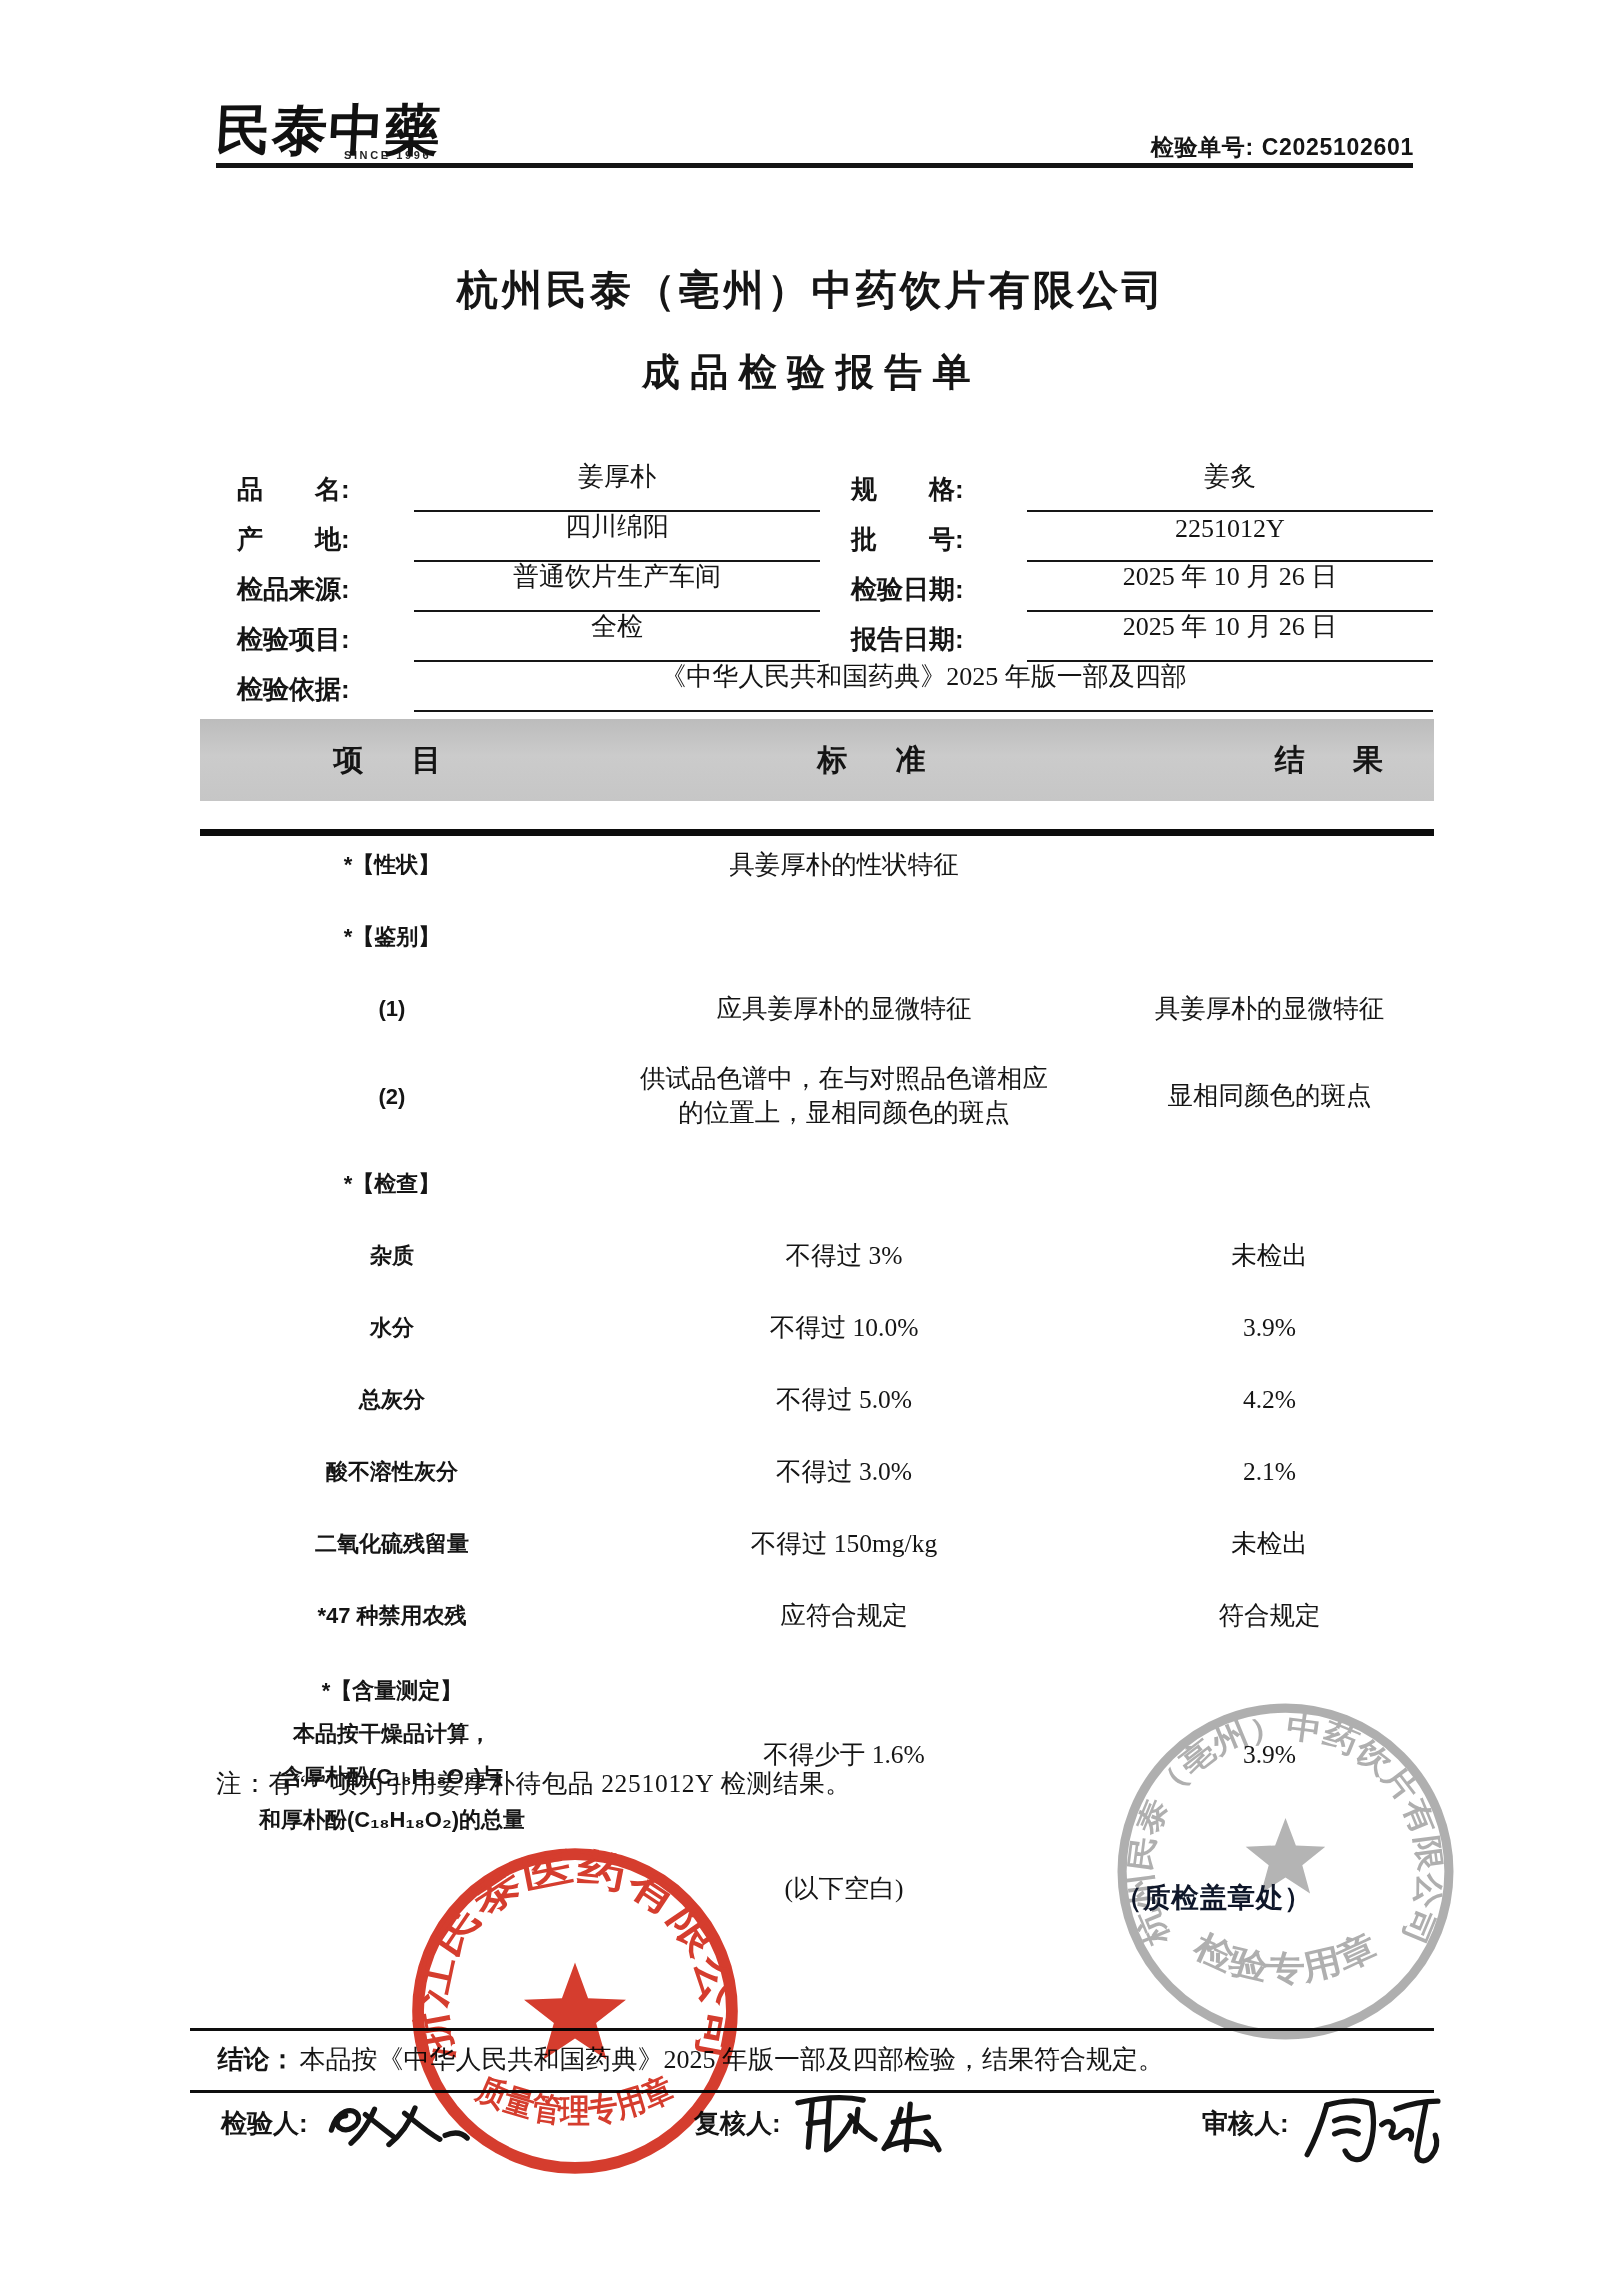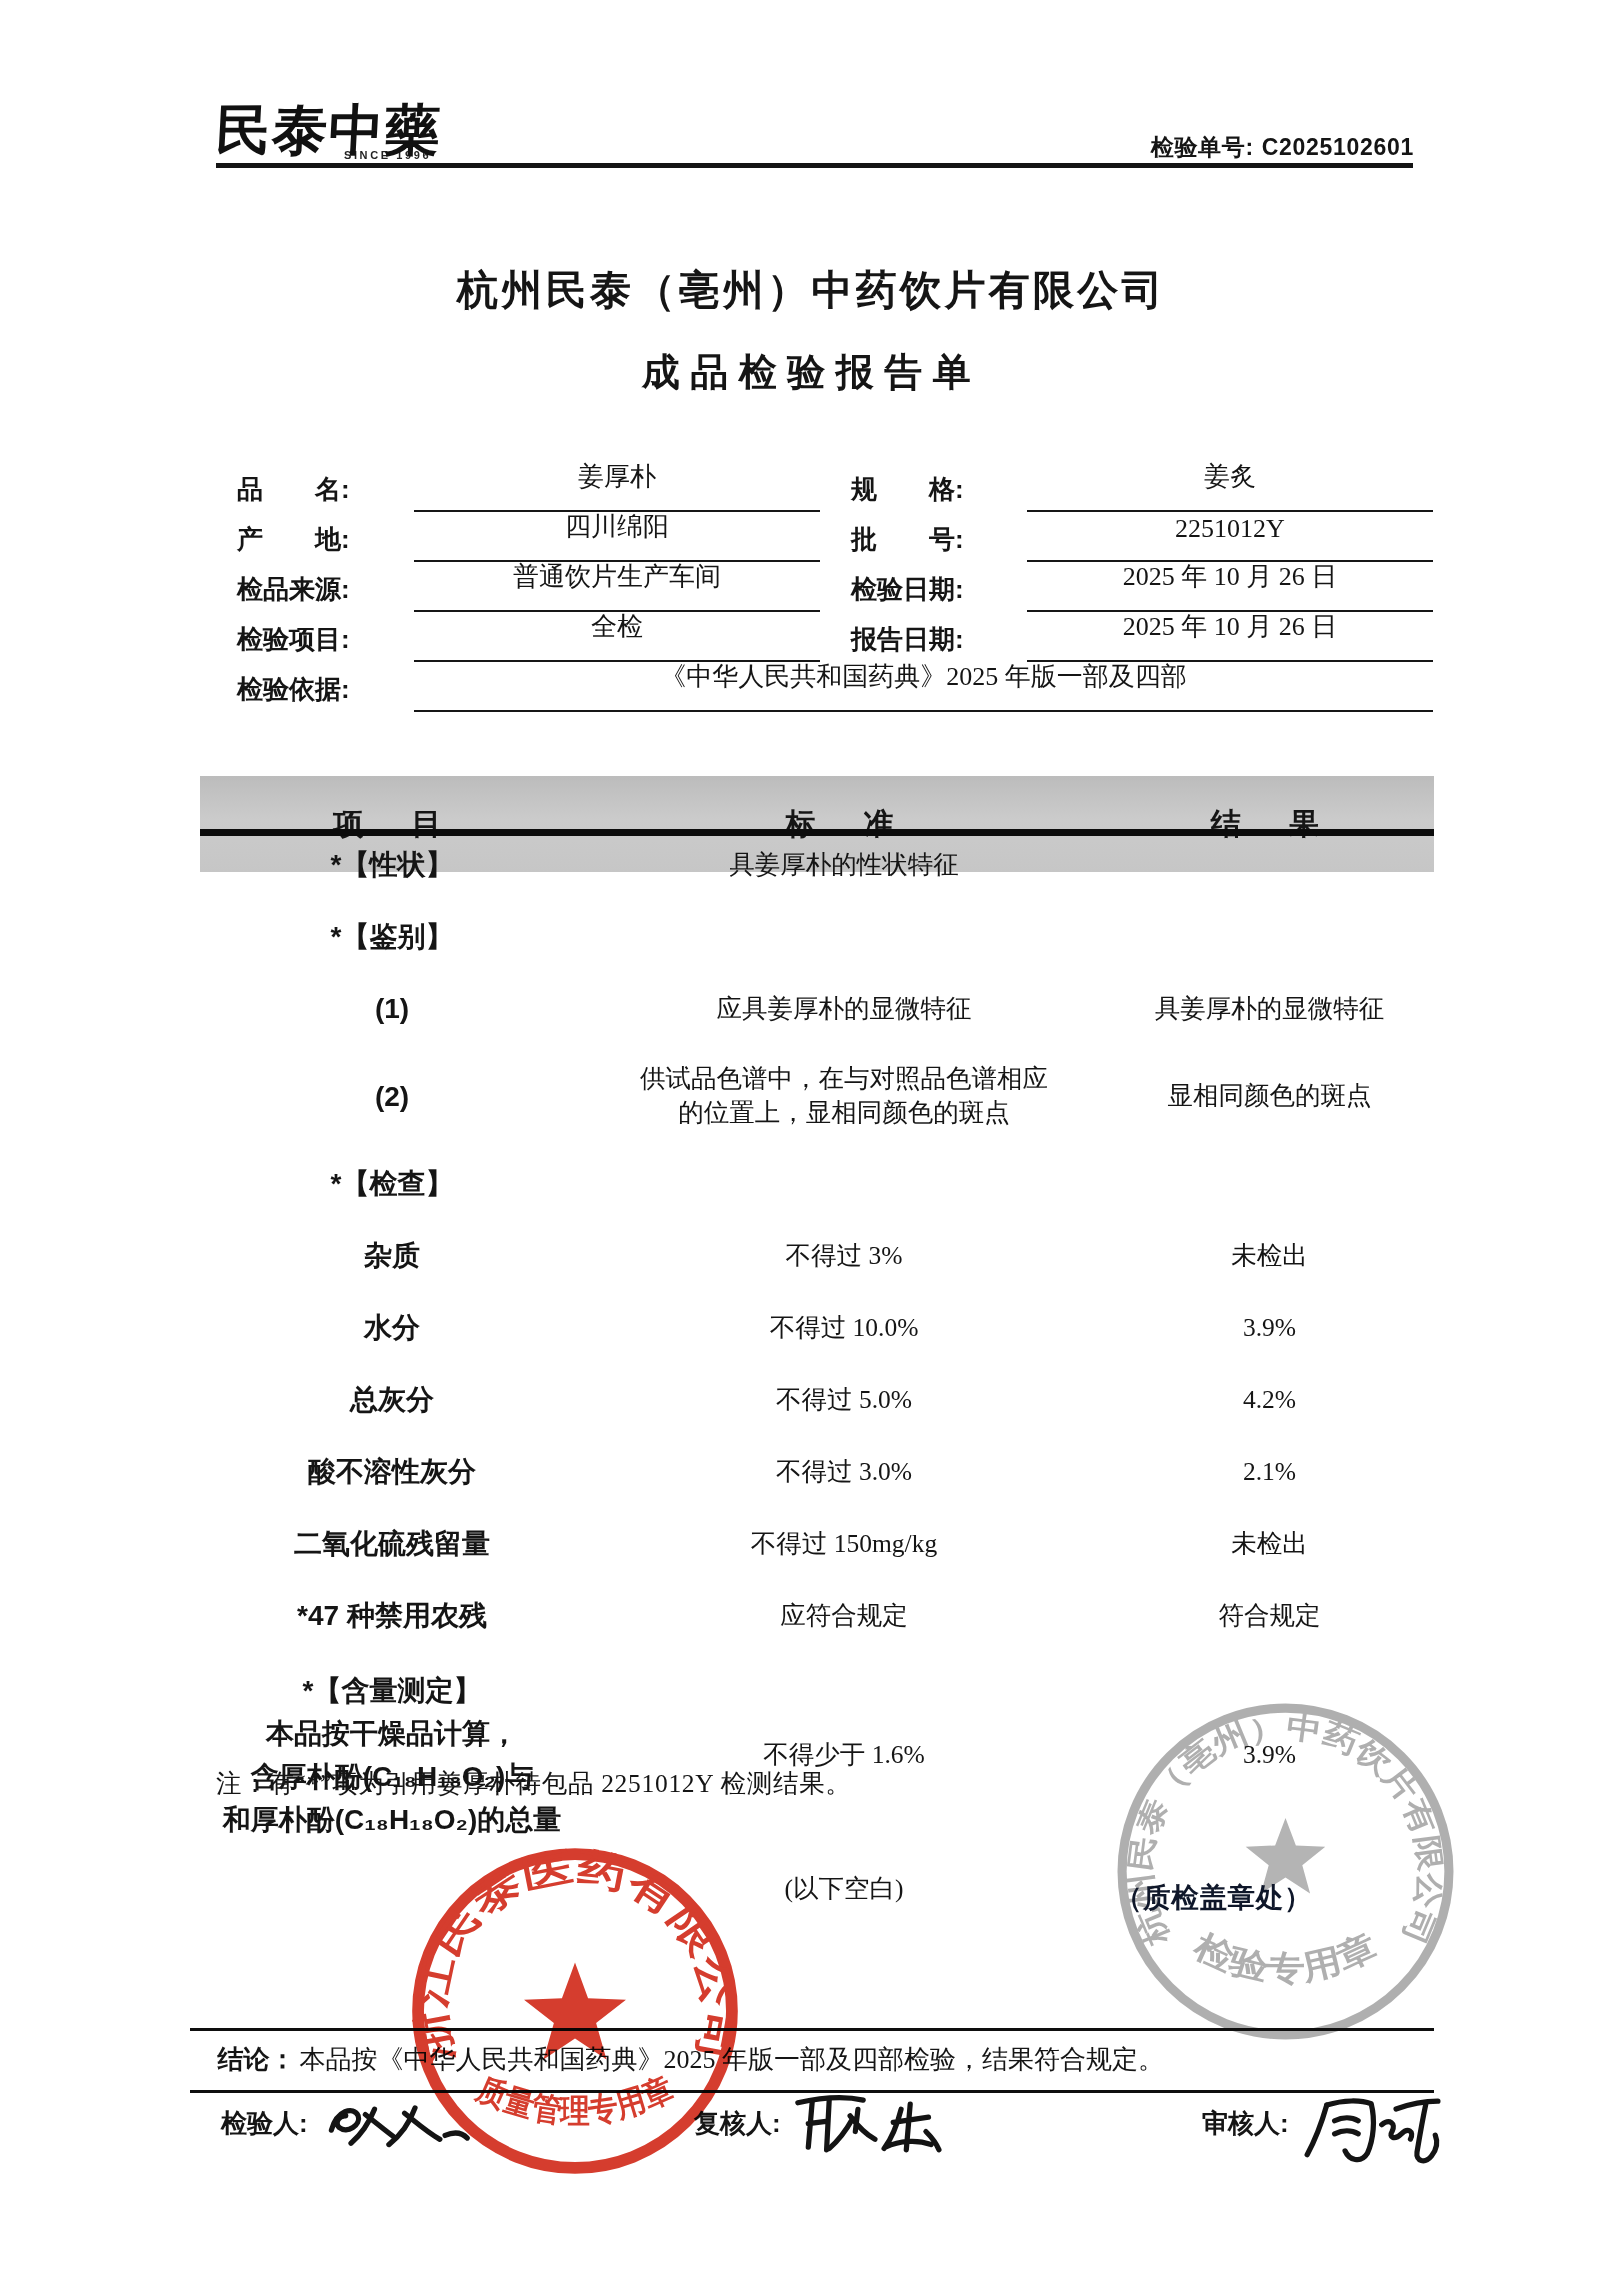--- a/index.html
+++ b/index.html
@@ -40,30 +40,30 @@
   .ilabel { width:124px; font-size:26px; font-weight:700; padding-bottom:5.2px; white-space:nowrap; }
   .gap1 { width:53px; } .gap2 { width:31px; } .gap3 { width:52px; }
   .ivalue {
     width:406px; text-align:center; font-size:26px; padding-bottom:16px;
     border-bottom:2.6px solid #161616; white-space:nowrap;
   }
   .ivalue.wide { width:1019px; }
 
   
   .thead {
-    position:absolute; left:200px; top:776px; width:1234px; height:96px;
+    position:absolute; left:200px; top:719px; width:1234px; height:82px;
     background:linear-gradient(180deg,#bcbcbc 0%,#cbcbcb 45%,#c6c6c6 100%);
-    display:grid; grid-template-columns:384px 520px 331px; align-items:center;
+    display:grid; grid-template-columns:384px 520px 331px; align-items:center;gap:32px;
   }
   .thead span { text-align:center; font-size:30px; font-weight:700; letter-spacing:9.2px; }
   .thead-rule { position:absolute; left:200px; top:829px; width:1234px; height:7.2px; background:#0c0c0c; }
 
   .tbody { position:absolute; left:200px; top:846px; width:1234px; }
   .trow { display:grid; grid-template-columns:384px 520px 331px; align-items:center; margin-bottom:35px; }
-  .trow .c1 { text-align:center; font-size:28px; font-weight:700; white-space:pre-line; line-height:37px; }
+  .trow .c1 { text-align:center; font-size:22px; font-weight:700; white-space:pre-line; line-height:37px; }
   .trow .c2, .trow .c3 { text-align:center; font-size:25.5px; line-height:34px; }
   .trow .c2 span { display:inline-block; max-width:412px; }
   .r-assay .c1 { line-height:43px; }
   .r-blank { margin-top:-3.9px; }
   .note { position:absolute; left:216px; top:1766px; font-size:25.5px; letter-spacing:0.7px; }
 
   
   .stamp { position:absolute; mix-blend-mode:multiply; }
   .stamp-gray { left:1109px; top:1695px; width:353px; height:353px; opacity:.82; }
   .stamp-red  { left:405px;  top:1841px; width:340px; height:340px; opacity:.95; z-index:6; }

